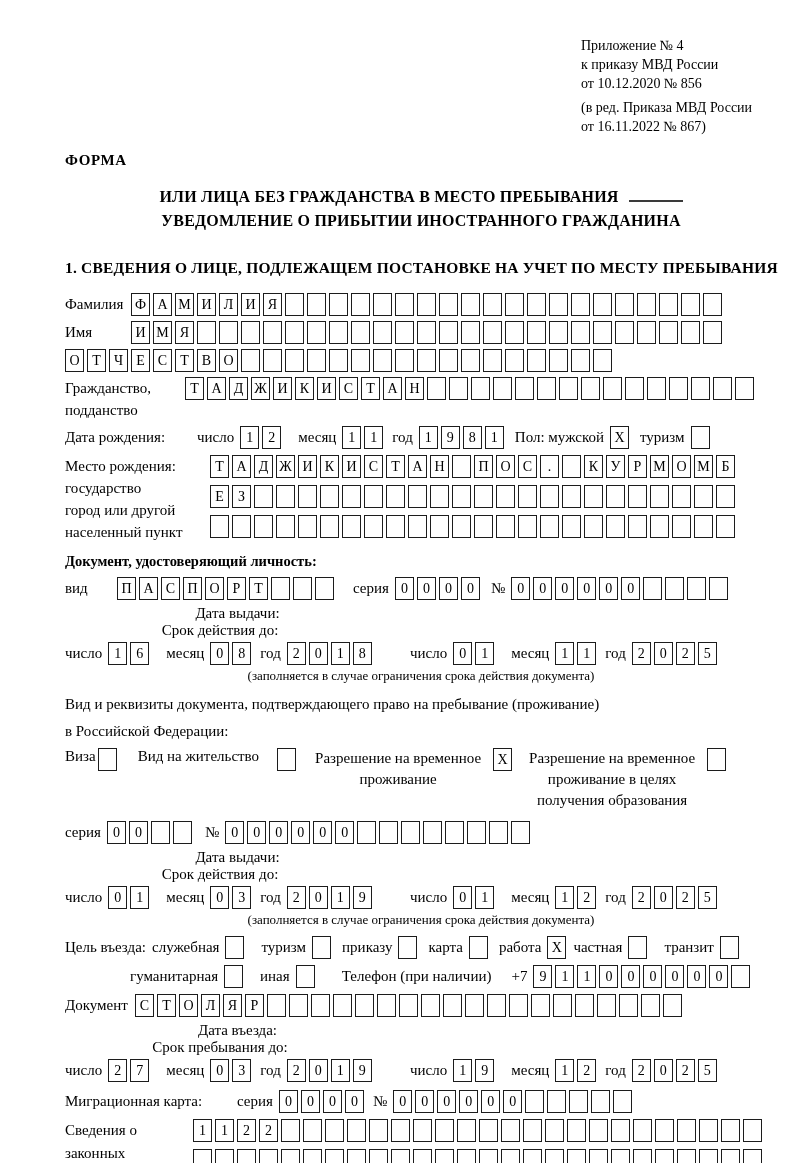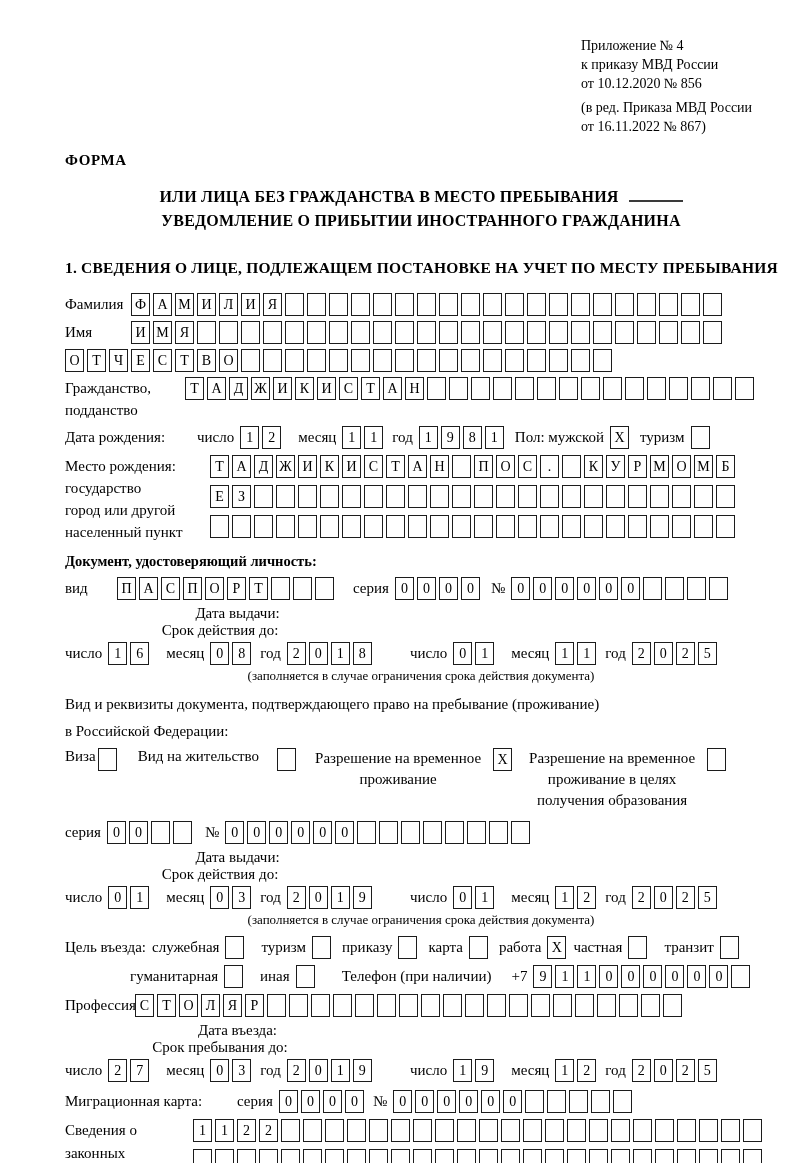--- a/index.html
+++ b/index.html
@@ -569,21 +569,21 @@
         <span class="cell">0</span>
         <span class="cell">0</span>
         <span class="cell">0</span>
         <span class="cell">0</span>
         <span class="cell">0</span>
         <span class="cell"></span>
       </span>
   </div>
 
   <div class="row" style="margin-top:6px;">
-    <span class="lbl w70">Профессия</span>
+    <span class="lbl w70">Документ</span>
     <span class="cells">
         <span class="cell">С</span>
         <span class="cell">Т</span>
         <span class="cell">О</span>
         <span class="cell">Л</span>
         <span class="cell">Я</span>
         <span class="cell">Р</span>
         <span class="cell"></span>
         <span class="cell"></span>
         <span class="cell"></span>

